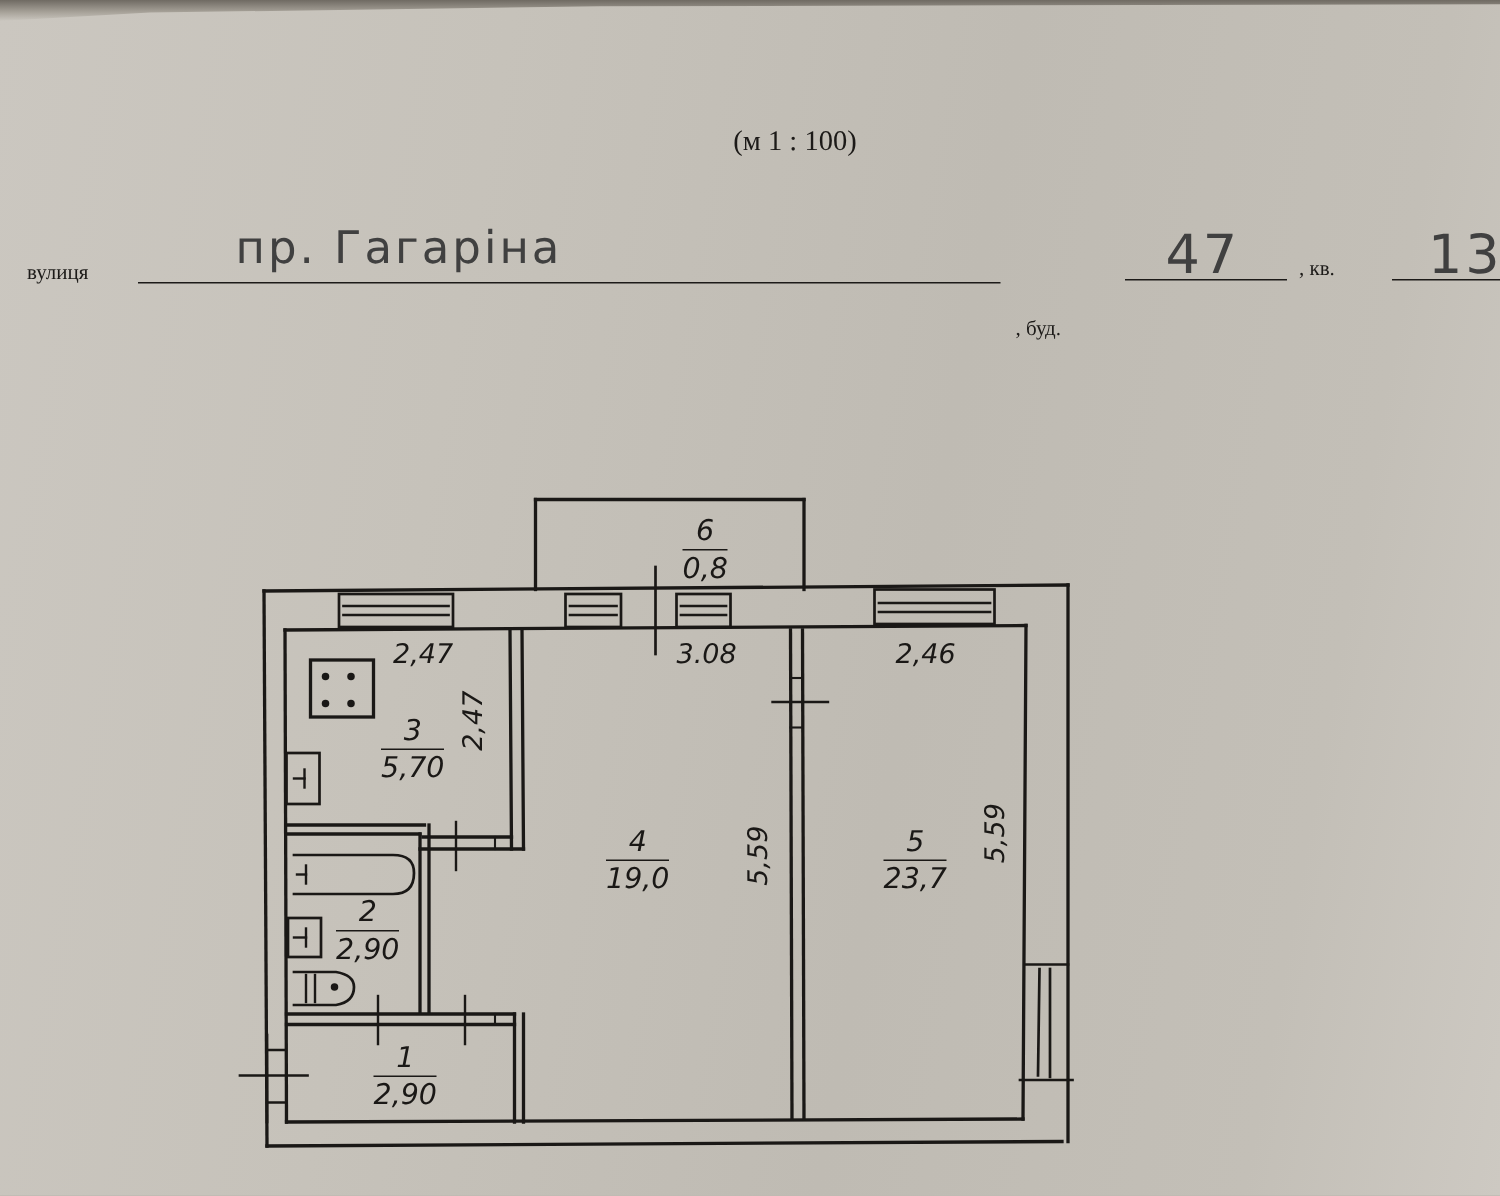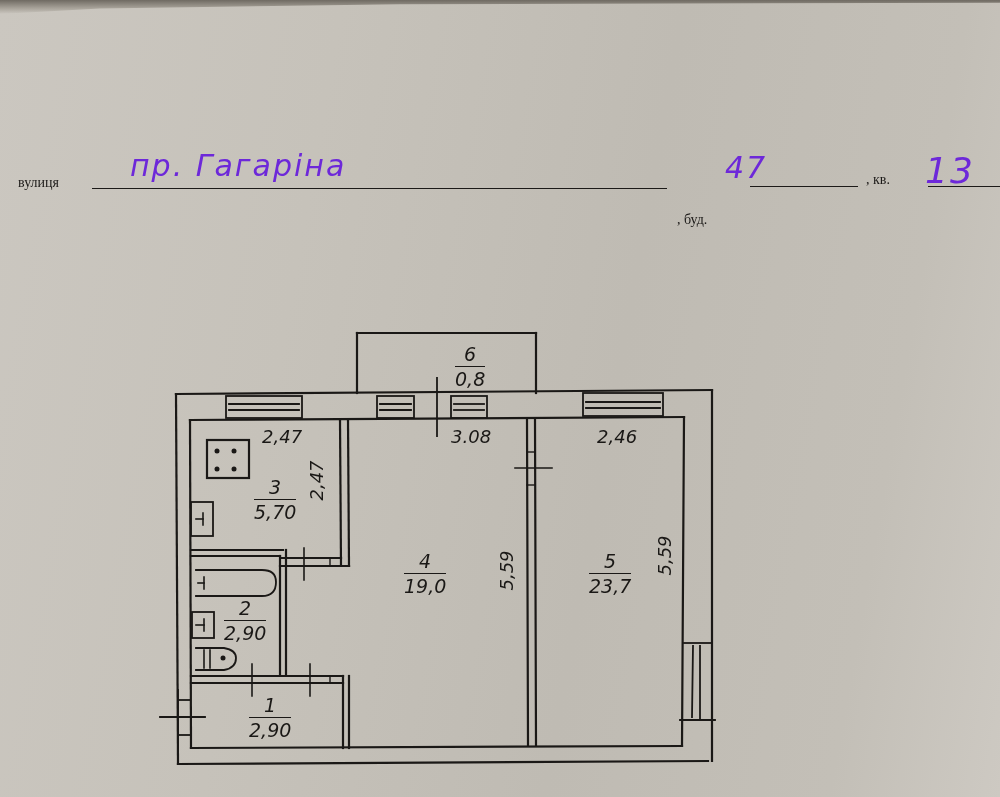--- a/index.html
+++ b/index.html
@@ -44,23 +44,23 @@
       color: #1c1a18;
     }
     .underline {
       position: absolute;
       border-bottom: 1.5px solid #1c1a18;
       height: 0;
     }
     .handwritten {
       position: absolute;
       font-family: "DejaVu Sans", sans-serif;
-      font-style: italic;
-      color: #6d28d9;
+      color: #404040;
       letter-spacing: 2px;
+      margin-left: 27px;
     }
     svg.plan {
       position: absolute;
       left: 0; top: 0;
     }
     .lbl {
       position: absolute;
       font-family: "DejaVu Sans", sans-serif;
       font-style: italic;
       color: #1a1816;
@@ -96,29 +96,30 @@
       white-space: nowrap;
     }
   </style>
 </head>
 <body>
 
 <div class="paper"></div>
 <div class="top-shadow"></div>
 
 <div class="title">
+  <div>(м  1 : 100)</div>
 </div>
 
 <div class="form-line" style="left:18px; top:175px;">вулиця</div>
 <div class="underline" style="left:92px; top:188px; width:575px;"></div>
 <div class="handwritten" style="left:130px; top:148px; font-size:30px;">пр. Гагаріна</div>
 
 <div class="form-line" style="left:677px; top:172px;margin-top:40px;">, буд.</div>
 <div class="underline" style="left:750px; top:186px; width:108px;"></div>
-<div class="handwritten" style="left:725px; top:150px; font-size:30px;">47</div>
+<div class="handwritten" style="left:750px; top:150px; font-size:36px;">47</div>
 
 <div class="form-line" style="left:866px; top:172px;">, кв.</div>
 <div class="underline" style="left:928px; top:186px; width:72px;"></div>
 <div class="handwritten" style="left:925px; top:150px; font-size:36px;">13</div>
 
 <svg class="plan" width="1000" height="797" viewBox="0 0 1000 797">
   <g stroke="#1a1816" fill="none" stroke-width="2.2" stroke-linecap="square">
 
     <g>
       <line x1="357" y1="393" x2="357" y2="333"></line>

